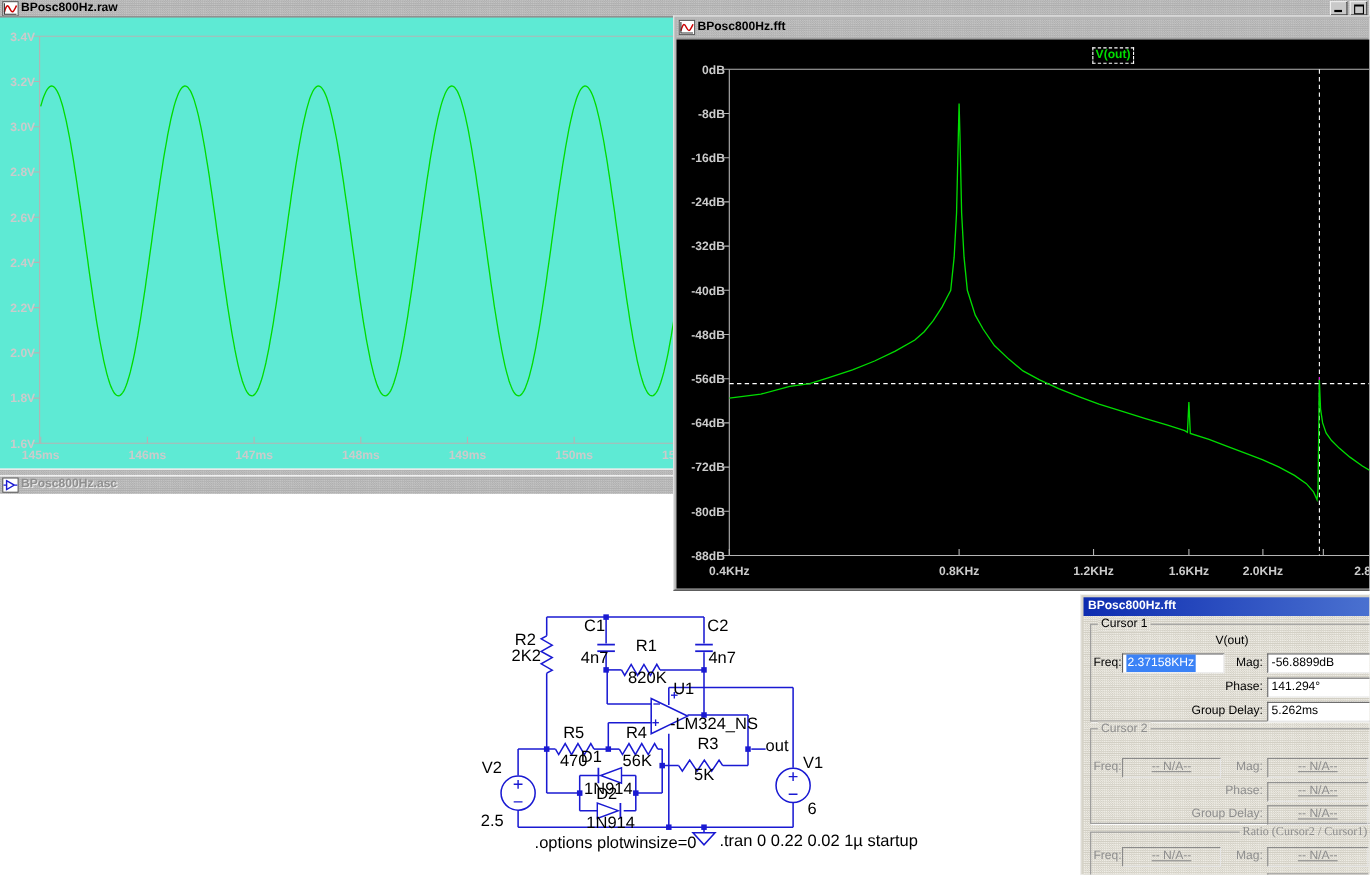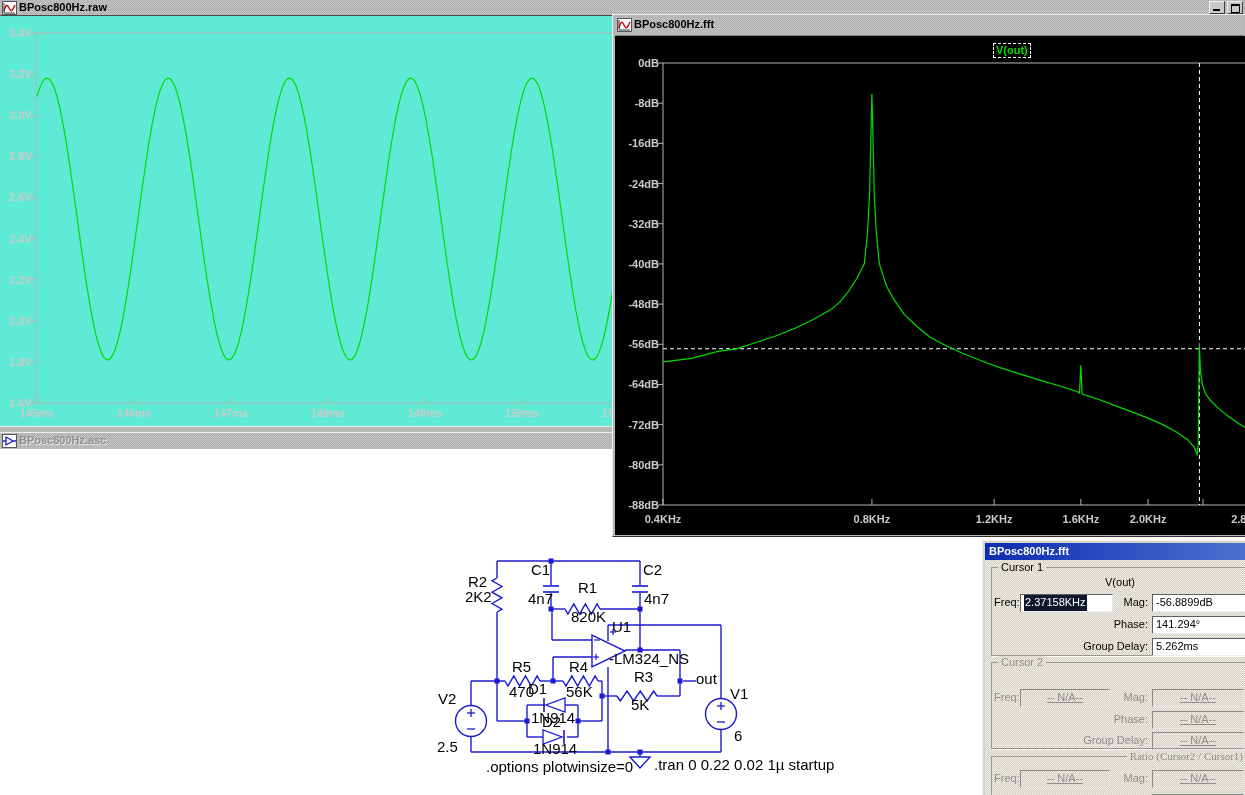--- a/index.html
+++ b/index.html
@@ -39,21 +39,21 @@
               border:1px solid;border-color:#f2f2f2 #303030 #303030 #f2f2f2;box-sizing:border-box;}
   #dlg-titlebar{left:2px;top:2px;right:2px;height:17px;background:linear-gradient(90deg,#0d2cb0,#4a71d0);}
   #dlg-title-text{position:absolute;left:4px;top:2px;font-size:11px;font-weight:bold;color:#fff;}
   #dlg-body{left:2px;top:19px;right:2px;bottom:2px;}
   .grp{position:absolute;border:1px solid #989898;box-shadow:1px 1px 0 #fbfbfb;}
   .leg{position:absolute;top:-7px;left:6px;font-size:11px;color:#000;padding:0 3px;line-height:13px;}
   .leg.right{left:auto;right:2px;font-family:Liberation Serif, serif;}
   .dlbl{position:absolute;font-size:11px;color:#000;text-align:right;line-height:16px;}
   .field{position:absolute;height:16px;background:#fff;border:1px solid;border-color:#5f5f5f #ececec #ececec #5f5f5f;
          font-size:11px;line-height:15px;padding-left:3px;color:#000;white-space:nowrap;overflow:hidden;}
-  .field .hl{background:#0f172a;color:#fff;padding:11px 1px;}
+  .field .hl{background:#3b82f6;color:#fff;padding:11px 1px;}
   .off .dlbl{color:#8d8d8d;}
   .field.na{background:transparent;color:#8d8d8d;text-align:center;padding-left:0;
             border-color:#8a8a8a #e6e6e6 #e6e6e6 #8a8a8a;text-decoration:underline;}
 </style>
 </head>
 <body>
 
 <div id="raw-win" class="abs">
   <div id="raw-titlebar" class="abs dith-t">
     <span class="title-icon">

